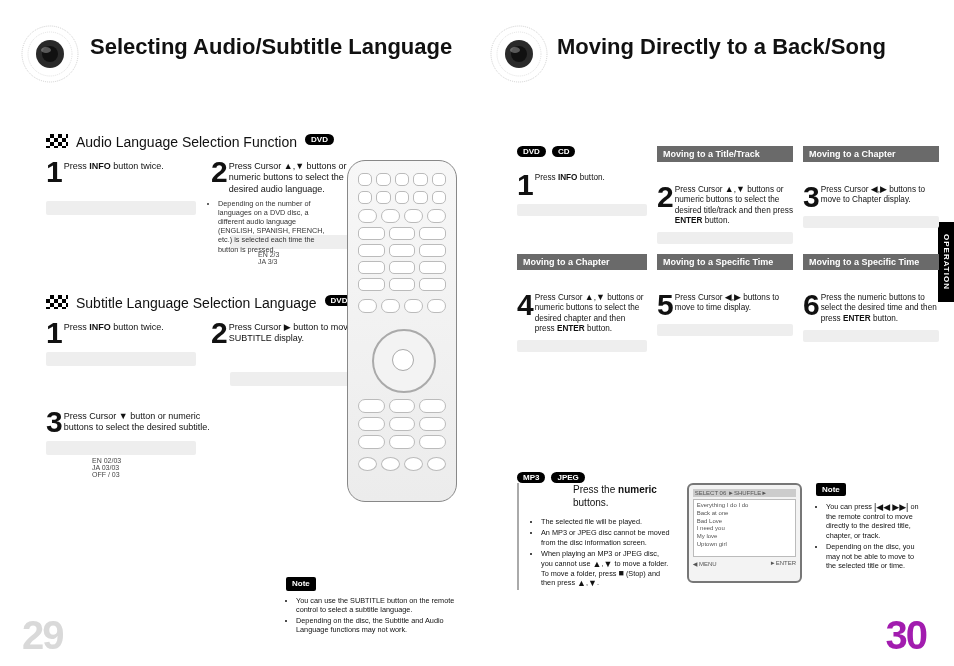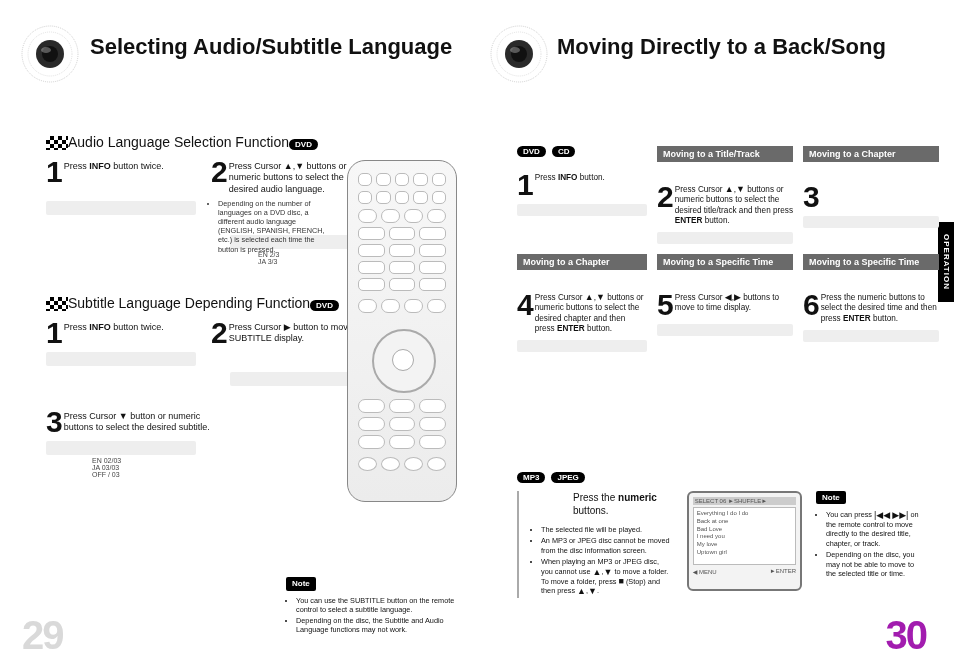--- a/index.html
+++ b/index.html
@@ -41,22 +41,22 @@
     left: 90px;
     top: 34px;
     font-size: 22px;
     font-weight: bold;
     margin: 0;
   }
   .page-right h1.title { left: 80px; }
   
   .sec-head {
     display: flex;
-    align-items: flex-end;
-    gap: 0;
+    align-items: flex-start;
+    gap: 8px;
     margin: 110px 0 8px 14px;
     font-size: 14px;
     font-weight: normal;
   }
   .sec-head.second { margin-top: 30px; }
   .checker {
     display: inline-block;
     width: 22px;
     height: 14px;
     background:
@@ -245,21 +245,21 @@
   .cell .body { display:flex; gap:3px; align-items:flex-start;}
   .cell .body .steptext { font-size:8.2px; padding-top:2px; }
   .cell .osd { width:100%; height:12px; background:#eee; border-radius:2px; margin-top:6px;}
   
   .mp3-area {
     position:absolute;
     left:40px;
     top:472px;
     width:405px;
   }
-  .mp3-pills { display:flex; gap:6px; margin-bottom:8px;}
+  .mp3-pills { display:flex; gap:6px; }
   .mp3-cols { display:flex; gap:14px; align-items:flex-start;}
   .mp3-left { width:160px; border-left:2px solid #aaa; padding-left:10px;}
   .mp3-left .main { font-size:10px; line-height:1.3; margin-bottom:8px;padding-left:44px;}
   .mp3-left ul { font-size:7.3px; padding-left:12px; margin:4px 0 0 0; line-height:1.3;}
   .mp3-left li { list-style:disc; margin-bottom:2px;}
   .screen {
     width:115px;
     height:88px;
     border:2px solid #777;
     border-radius:6px;
@@ -323,21 +323,21 @@
     <div style="margin:20px 0 0 184px;">
       <div class="osd-strip small"></div>
       <div class="mini-list">
         <div>EN 2/3</div>
         <div>JA 3/3</div>
       </div>
     </div>
 
     <div class="sec-head second">
       <span class="checker"></span>
-      <span>Subtitle Language Depending Function</span>
+      <span>Subtitle Language Selection Language</span>
       <span class="pill">DVD</span>
     </div>
     <div class="steps-row">
       <div class="step">
         <div class="stepnum">1</div>
         <div class="steptext">Press <b>INFO</b> button twice.</div>
       </div>
       <div class="step">
         <div class="stepnum">2</div>
         <div class="steptext">Press Cursor <span class="arrow">▶</span> button to move to SUBTITLE display.</div>
@@ -465,20 +465,21 @@
         <div class="body">
           <div class="stepnum">2</div>
           <div class="steptext">Press Cursor <span class="arrow">▲</span>,<span class="arrow">▼</span> buttons or numeric buttons to select the desired title/track and then press <b>ENTER</b> button.</div>
         </div>
         <div class="osd"></div>
       </div>
       <div class="cell">
         <div class="card-head hd">Moving to a Chapter</div>
         <div class="body">
           <div class="stepnum">3</div>
+          <div class="steptext">Press Cursor <span class="arrow">◀</span>,<span class="arrow">▶</span> buttons to move to Chapter display.</div>
         </div>
         <div class="osd"></div>
       </div>
 
       <div class="cell">
         <div class="card-head hd">Moving to a Chapter</div>
         <div class="body">
           <div class="stepnum">4</div>
           <div class="steptext">Press Cursor <span class="arrow">▲</span>,<span class="arrow">▼</span> buttons or numeric buttons to select the desired chapter and then press <b>ENTER</b> button.</div>
         </div>

